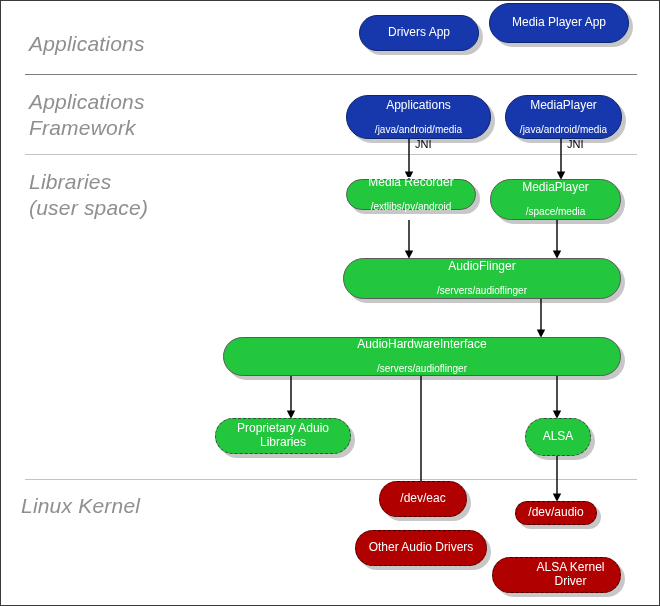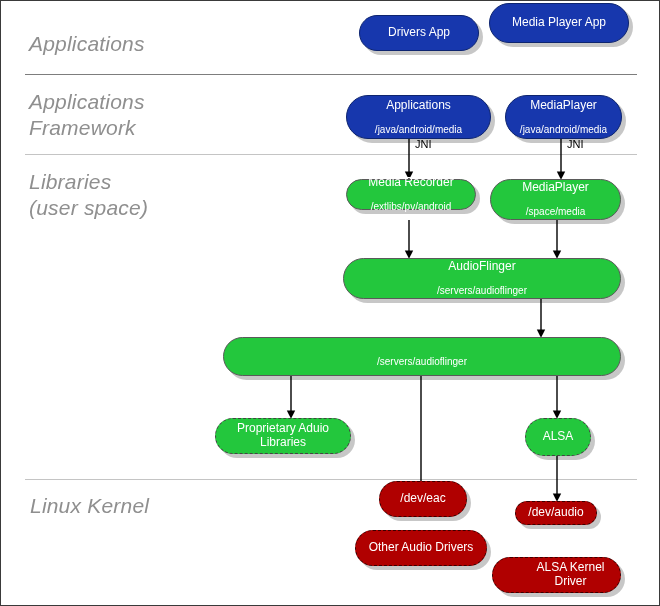--- a/index.html
+++ b/index.html
@@ -100,21 +100,21 @@
       <div class="divider" style="left: 24px; top: 153px; width: 612px; border-top-color: rgb(196, 196, 196);"></div>
       <div class="divider" style="left: 24px; top: 478px; width: 612px; border-top-color: rgb(196, 196, 196);"></div>
     </div>
 
   <div id="layer-labels">
       <div class="layer-label" style="left: 28px; top: 30px;">Applications</div>
       <div class="layer-label" style="left: 28px; top: 88px;">Applications
 Framework</div>
       <div class="layer-label" style="left: 28px; top: 168px;"> Libraries
 (user space)</div>
-      <div class="layer-label" style="left: 29px; top: 492px; text-align: right;">Linux Kernel</div>
+      <div class="layer-label" style="left: 20px; top: 492px; text-align: right;">Linux Kernel</div>
     </div>
 
   <svg id="wires" viewBox="0 0 660 606">
     <defs>
       <marker id="arrowhead" markerWidth="8" markerHeight="8" refX="4" refY="4" orient="auto" markerUnits="strokeWidth">
         <path d="M0,1 L6,4 L0,7 z" fill="#000000"></path>
       </marker>
     </defs>
     <g id="wire-group">
         <line x1="408" y1="138" x2="408" y2="176" stroke="#000000" stroke-width="1.4" marker-end="url(#arrowhead)"></line>
@@ -155,20 +155,21 @@
       </div>
       <div class="node green" style="left: 489px; top: 178px; width: 131px; height: 41px;">
         <div class="t1">MediaPlayer</div>
         <div class="t2">/space/media</div>
       </div>
       <div class="node green" style="left: 342px; top: 257px; width: 278px; height: 41px;">
         <div class="t1">AudioFlinger</div>
         <div class="t2">/servers/audioflinger</div>
       </div>
       <div class="node green" style="left: 222px; top: 336px; width: 398px; height: 39px;">
+        <div class="t1">AudioHardwareInterface</div>
         <div class="t2">/servers/audioflinger</div>
       </div>
       <div class="node green dashed" style="left: 214px; top: 417px; width: 136px; height: 36px;">
         <div class="t1">Proprietary Aduio
 Libraries</div>
       </div>
       <div class="node green dashed" style="left: 524px; top: 417px; width: 66px; height: 38px;">
         <div class="t1">ALSA</div>
       </div>
       <div class="node red" style="left: 378px; top: 480px; width: 88px; height: 36px;">

